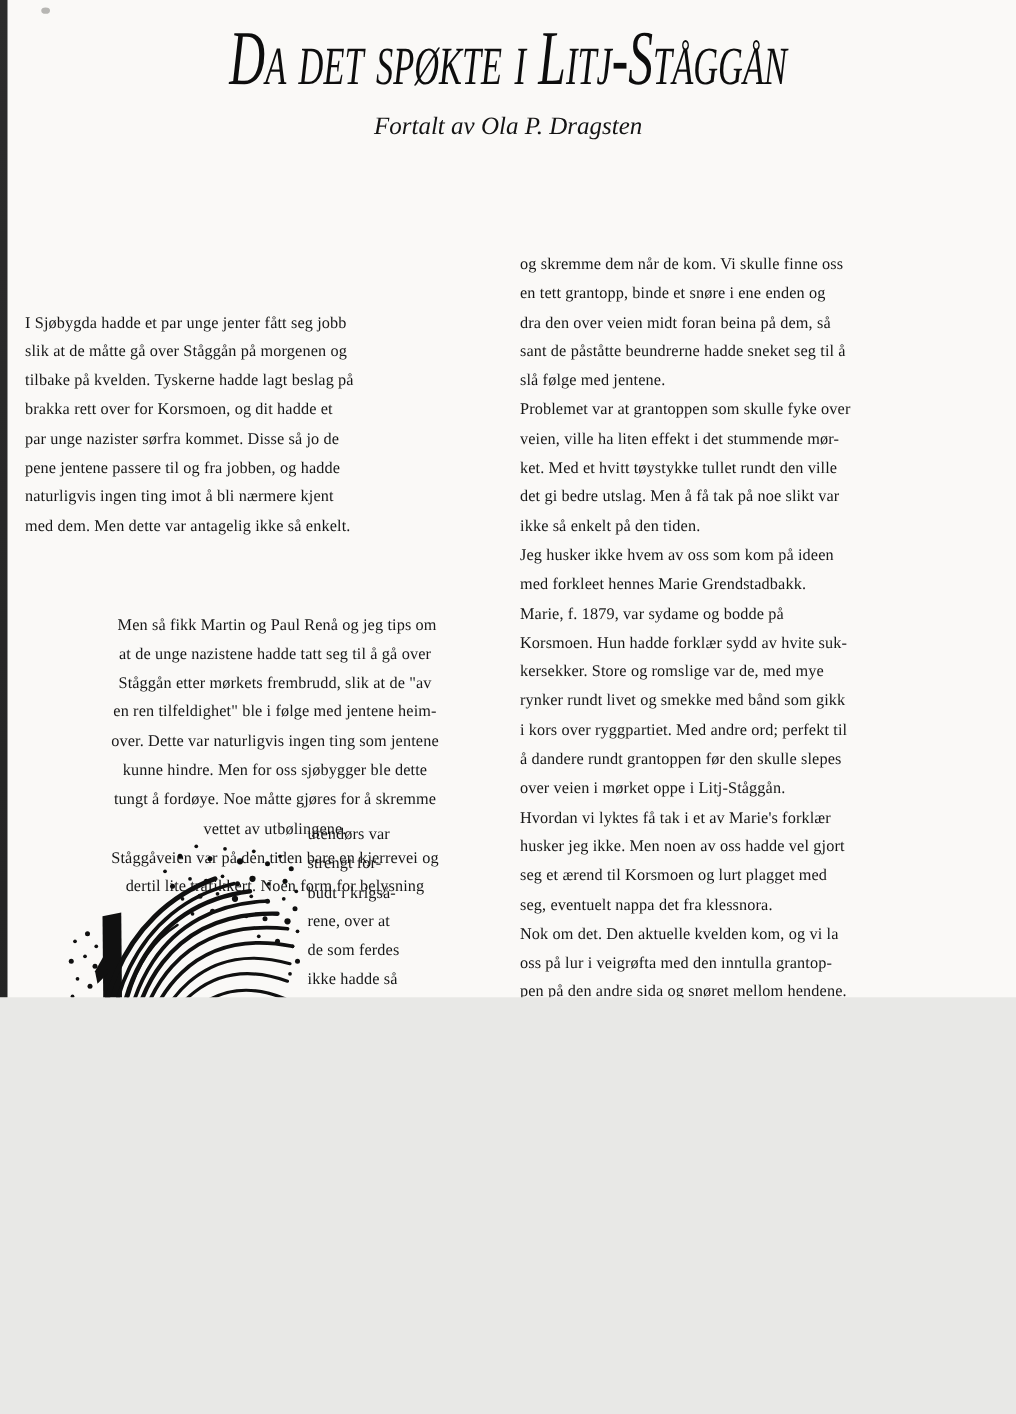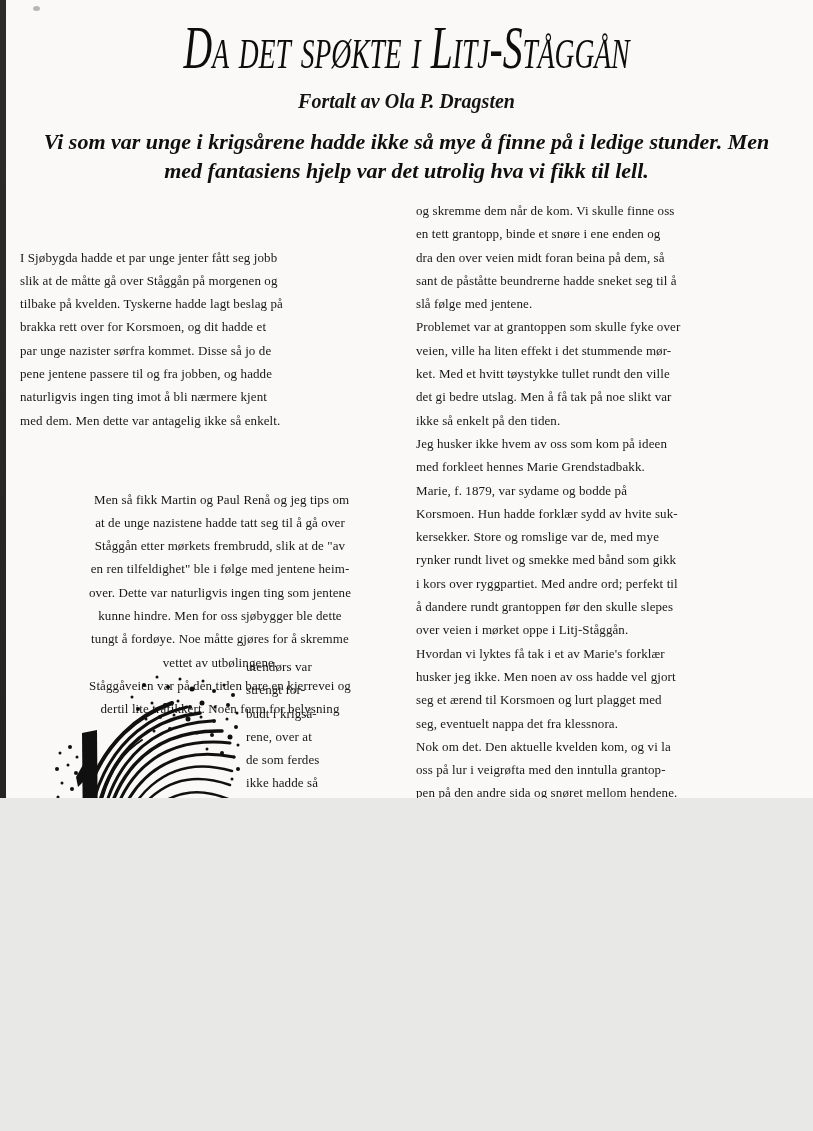--- a/index.html
+++ b/index.html
@@ -18,21 +18,21 @@
   }
   .title{
     position:absolute;left:0;right:0;top:14px;margin:0;
     text-align:center;font-style:italic;font-weight:500;
     font-variant:small-caps;font-size:62px;line-height:66px;
     transform:scaleX(0.64);transform-origin:50% 50%;
     letter-spacing:0;color:#0d0d0d;white-space:nowrap;
   }
   .byline{
     position:absolute;left:0;right:0;top:90px;
-    text-align:center;font-style:italic;font-size:20px;color:#141414;font-weight:bold;
+    text-align:center;font-style:italic;font-size:20px;color:#141414;
   }
   .lede{
     position:absolute;left:30px;right:30px;top:127px;
     text-align:center;font-style:italic;font-weight:bold;
     font-size:22px;line-height:29px;white-space:pre-line;color:#0f0f0f;
   }
   .col{
     position:absolute;font-size:13px;line-height:23.3px;
     white-space:pre;letter-spacing:0.1px;color:#171717;
   }
@@ -47,22 +47,20 @@
 </head>
 <body>
 
 <div class="page">
 
   <div class="scan-edge"></div>
   <div class="scan-speck"></div>
 
   <h1 class="title">Da det spøkte i Litj-Ståggån</h1>
   <div class="byline">Fortalt av Ola P. Dragsten</div>
-  <div class="lede">Vi som var unge i krigsårene hadde ikke så mye å finne på i ledige stunder. Men
-med fantasiens hjelp var det utrolig hva vi fikk til lell.</div>
 
   <div class="col left-main">
     <p>I Sjøbygda hadde et par unge jenter fått seg jobb
 slik at de måtte gå over Ståggån på morgenen og
 tilbake på kvelden. Tyskerne hadde lagt beslag på
 brakka rett over for Korsmoen, og dit hadde et
 par unge nazister sørfra kommet. Disse så jo de
 pene jentene passere til og fra jobben, og hadde
 naturligvis ingen ting imot å bli nærmere kjent
 med dem. Men dette var antagelig ikke så enkelt.</p>

